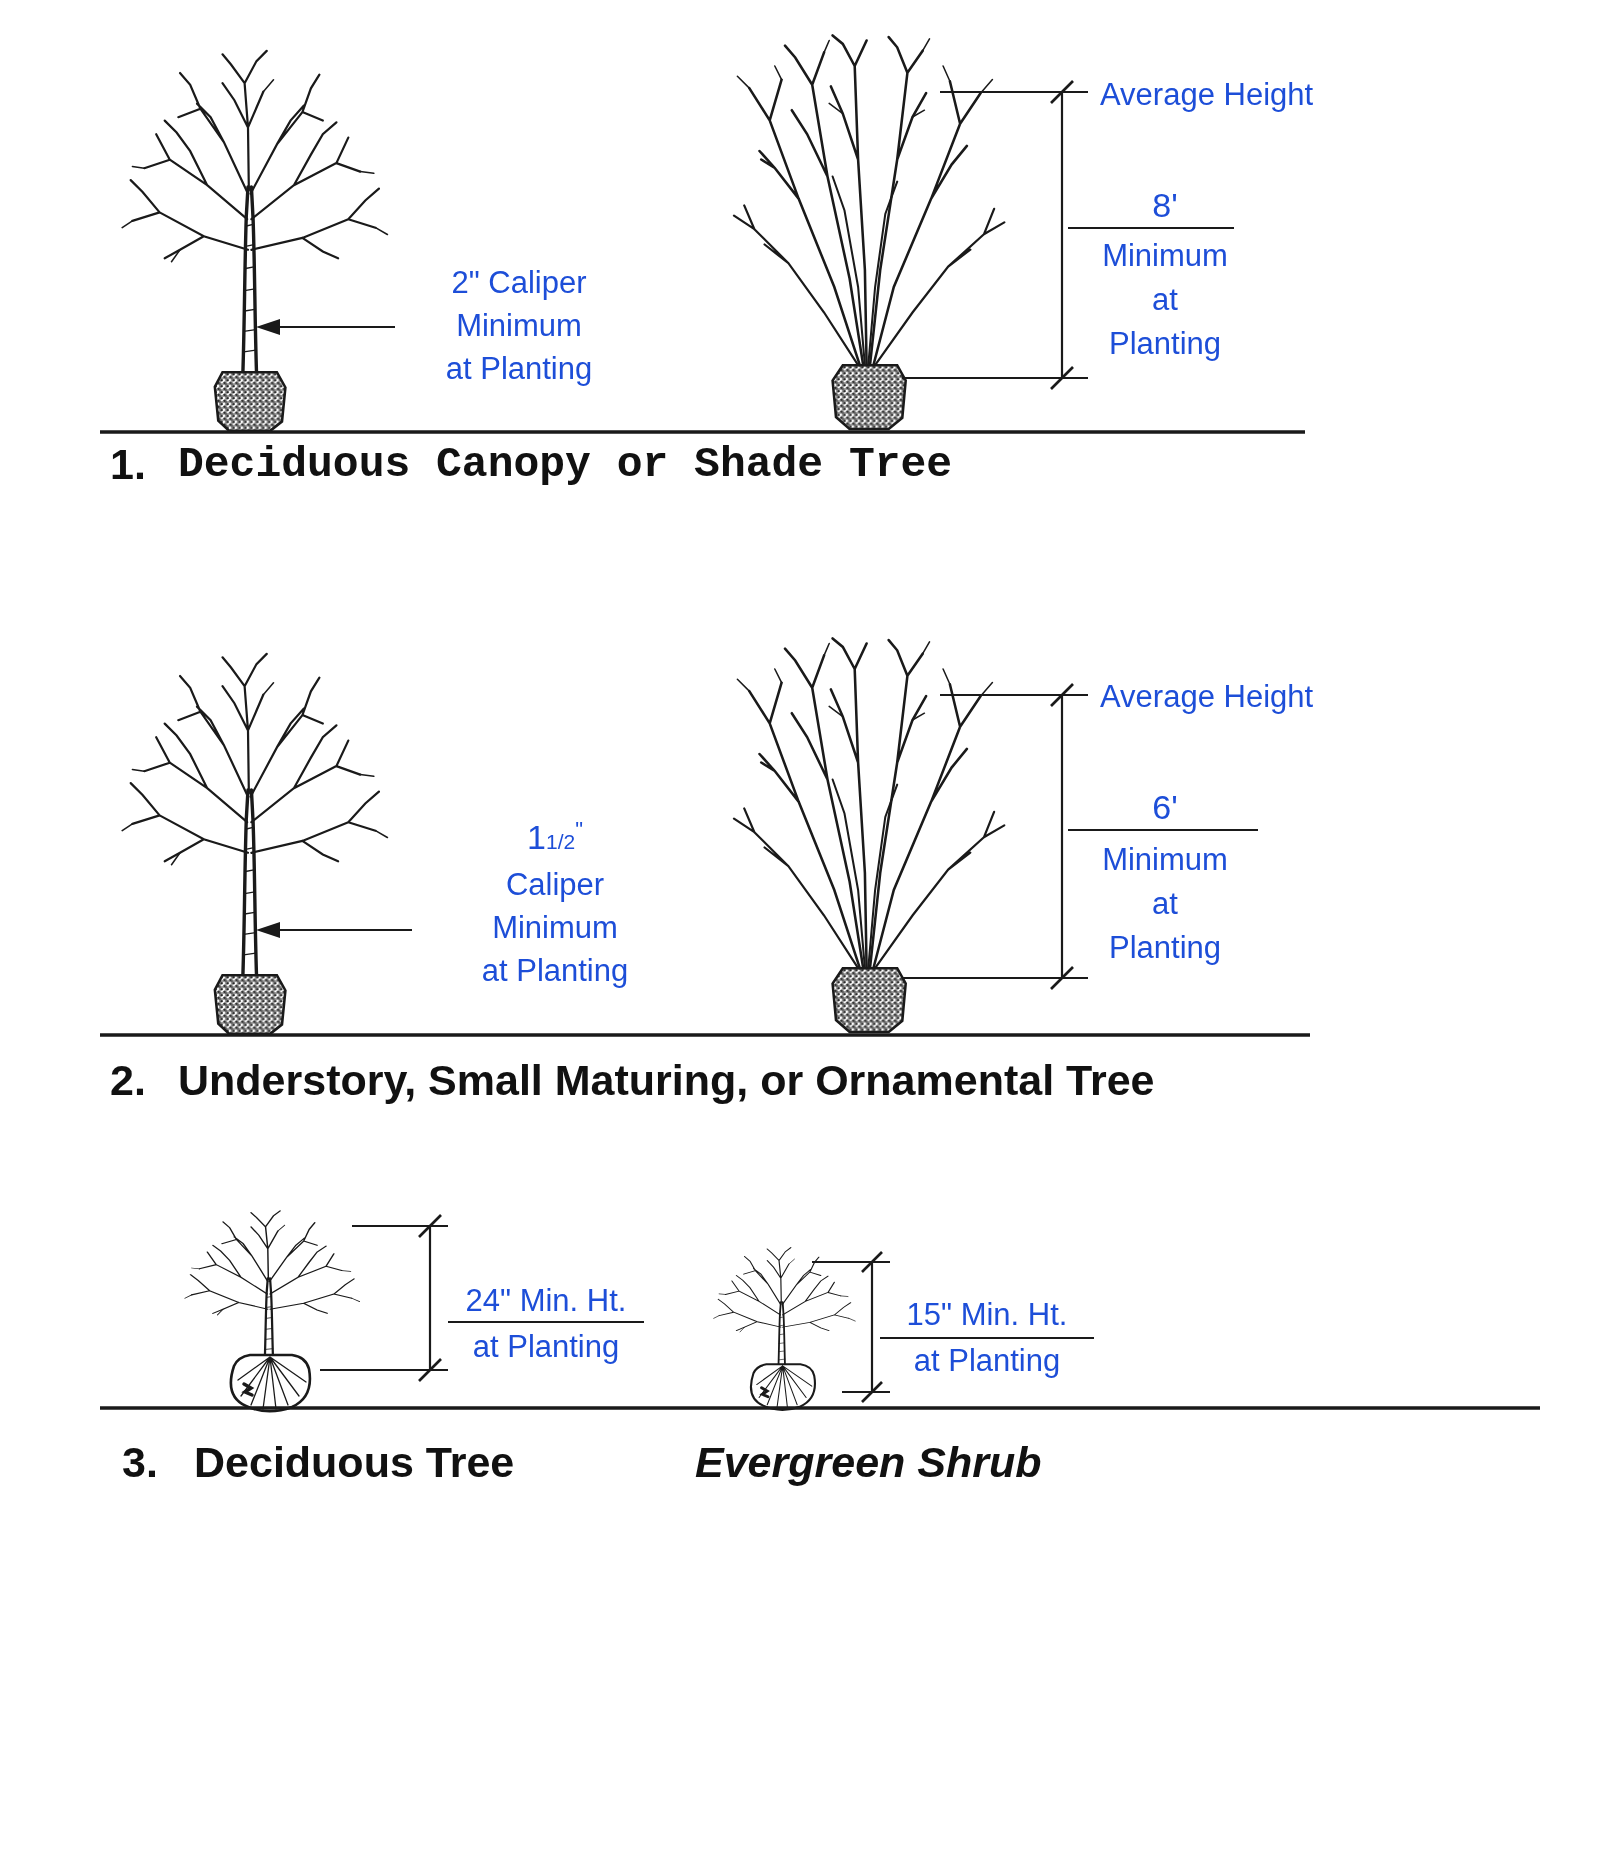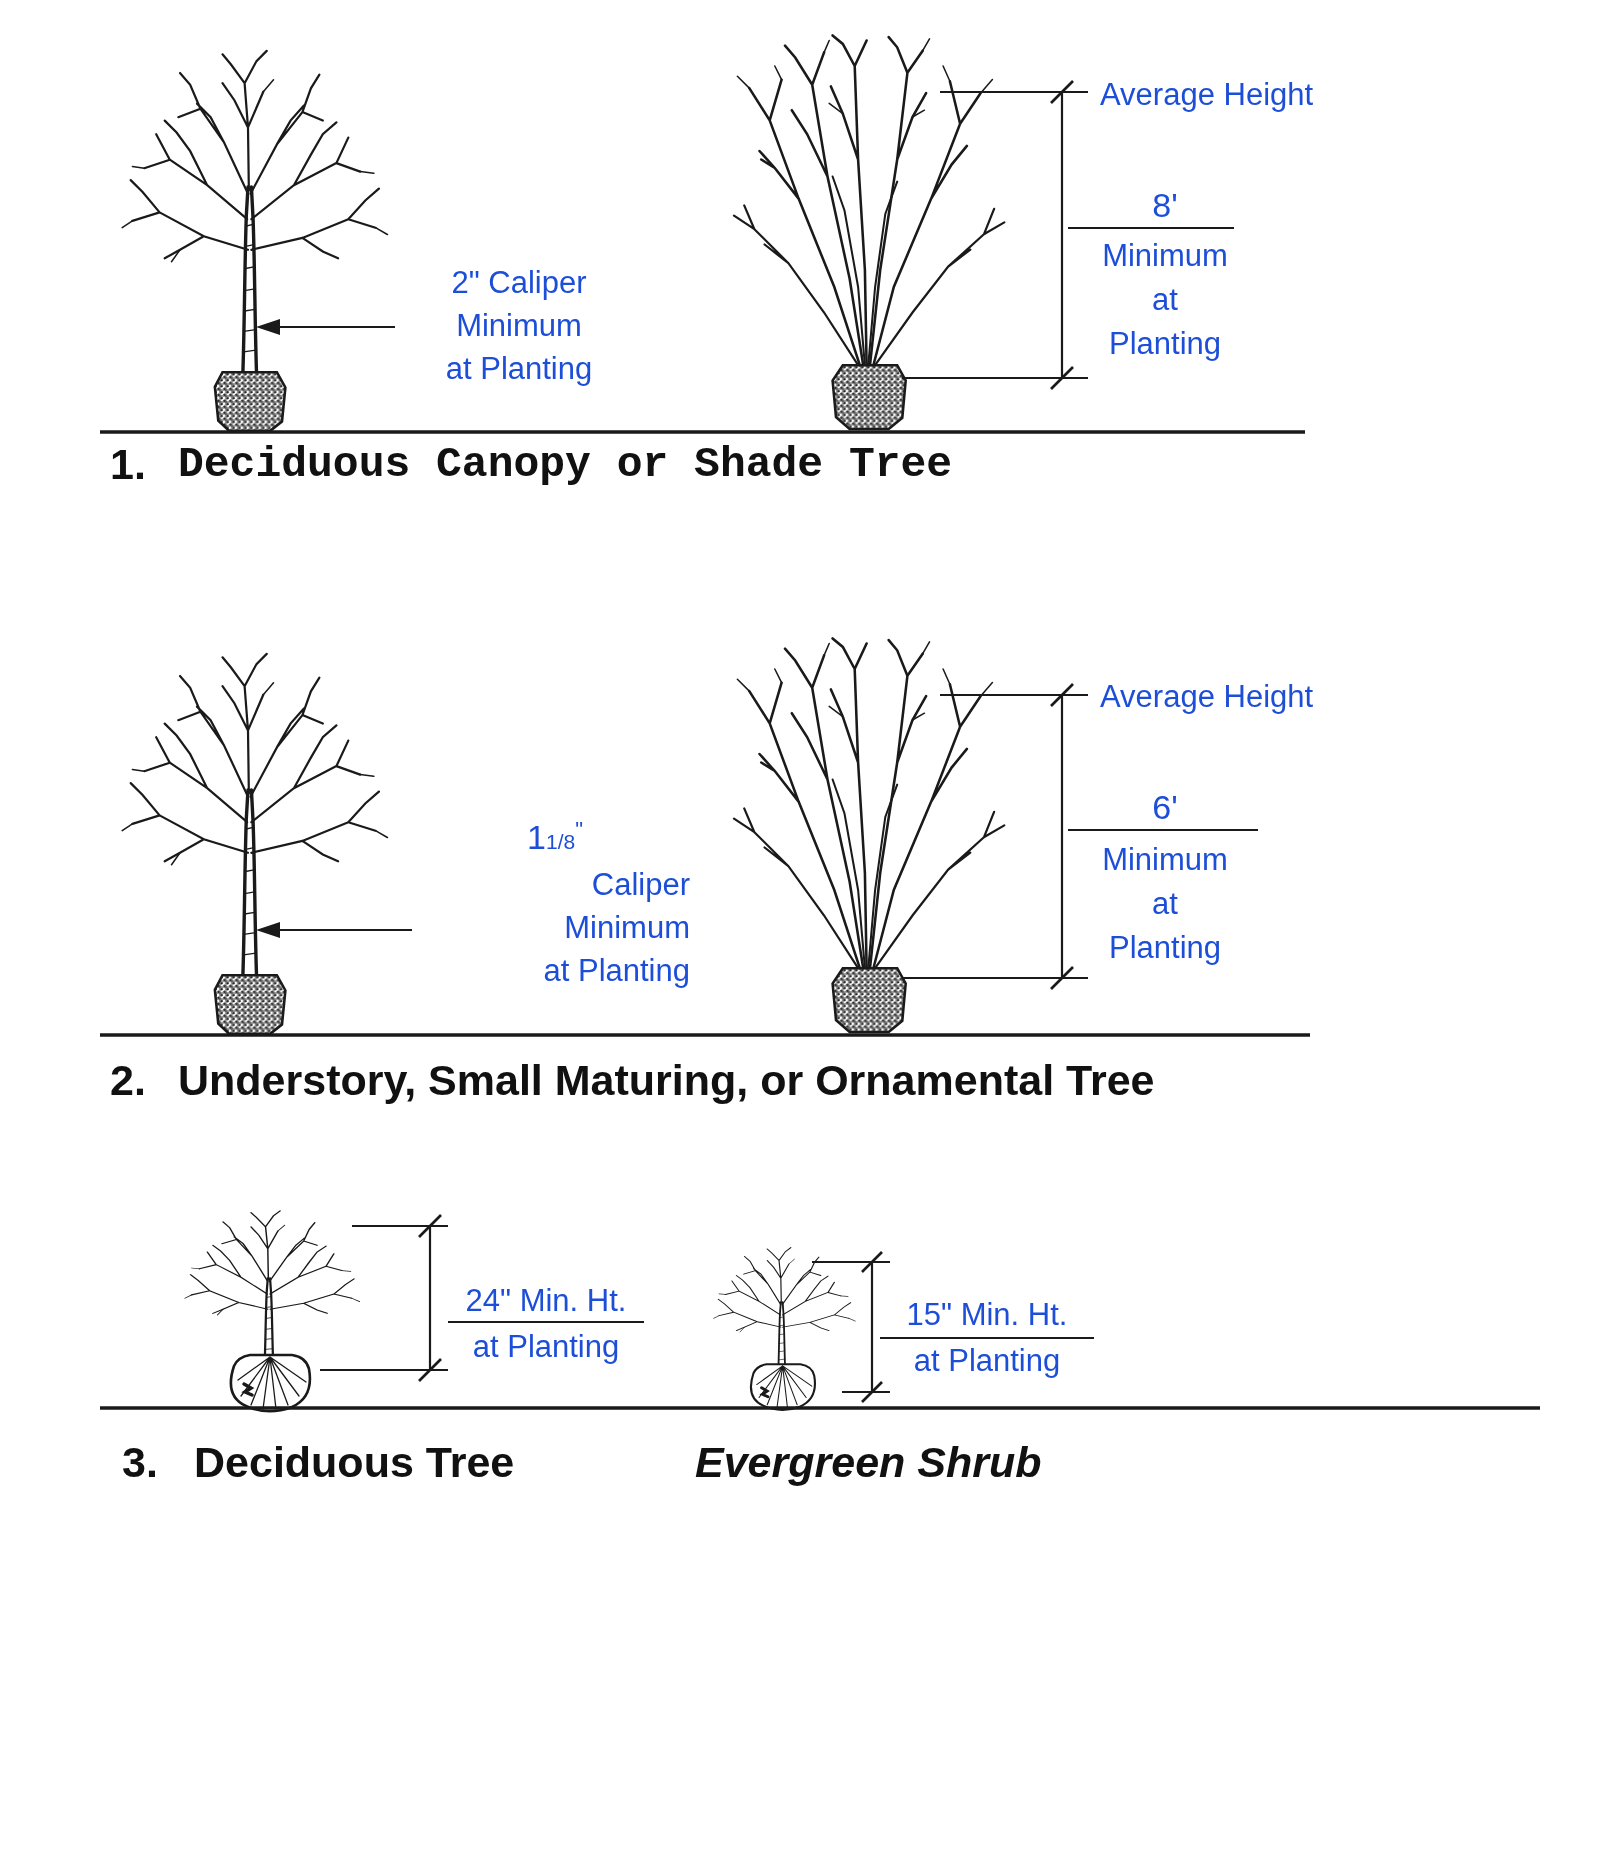--- a/index.html
+++ b/index.html
@@ -150,23 +150,23 @@
   <div class="label center" style="left:1078px;top:234px;width:174px;line-height:1.42;">
     <div>Minimum</div>
     <div>at</div>
     <div>Planting</div>
   </div>
 
   <div class="heading" style="left:110px;top:440px;">1.</div>
   <div class="heading" style="left:178px;top:440px;font-family:Liberation Mono, monospace;">Deciduous Canopy or Shade Tree</div>
 
   <div class="label center big" style="left:420px;top:814px;width:270px;">
-    <span>1</span><span class="frac">1/8</span><span class="unit">"</span>
+    <span>1</span><span class="frac">1/2</span><span class="unit">"</span>
   </div>
-  <div class="label center" style="left:420px;top:864px;width:270px;text-align:right;">
+  <div class="label center" style="left:420px;top:864px;width:270px;">
     <div>Caliper</div>
     <div>Minimum</div>
     <div>at Planting</div>
   </div>
 
   <div class="label" style="left:1100px;top:676px;">Average Height</div>
   <div class="label center big" style="left:1090px;top:784px;width:150px;">6'</div>
   <div class="label center" style="left:1078px;top:838px;width:174px;line-height:1.42;">
     <div>Minimum</div>
     <div>at</div>

